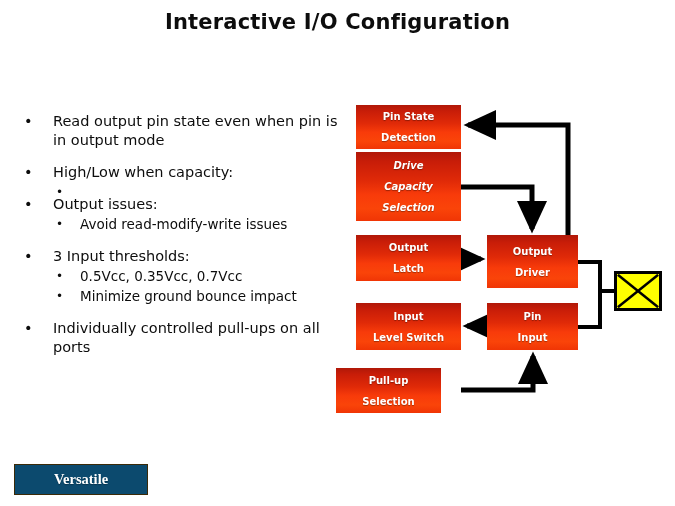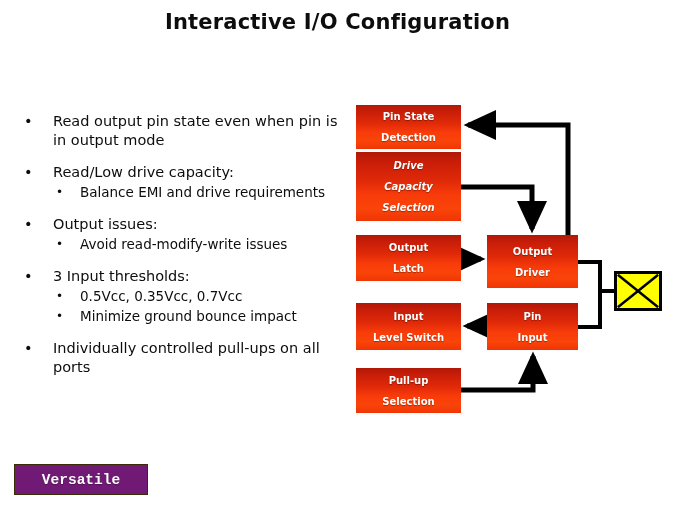--- a/index.html
+++ b/index.html
@@ -126,25 +126,25 @@
   }
 
   
   #versatile {
     position: absolute;
     left: 14px;
     top: 464px;
     width: 134px;
     height: 31px;
     box-sizing: border-box;
-    background: #701a75;
+    background: #0c4a6e;
     border: 1.5px solid #3b2a08;
     border-radius: 0;
     color: #ffffff;
-    font-family: Liberation Mono, monospace;
+    font-family: Liberation Serif, serif;
     font-weight: bold;
     font-size: 14.5px;
     display: flex;
     align-items: center;
     justify-content: center;
     text-shadow: 0 1px 1px rgba(0,0,0,0.3);
   }
 </style>
 </head>
 <body>
@@ -158,25 +158,24 @@
     <div class="bullet-group">
       <div class="b1">
         <span class="dot">•</span>
         <span>Read output pin state even when pin is in output mode</span>
       </div>
     </div>
 
     <div class="bullet-group">
       <div class="b1">
         <span class="dot">•</span>
-        <span>Read/Low drive capacity:</span>
-      </div>
-      <div class="b2">
-        <span class="dot">•</span>
-        <span>Balance EMI and drive requirements</span>
+        <span>High/Low when capacity:</span>
+      </div>
+      <div class="b2">
+        <span class="dot">•</span>
       </div>
     </div>
 
     <div class="bullet-group">
       <div class="b1">
         <span class="dot">•</span>
         <span>Output issues:</span>
       </div>
       <div class="b2">
         <span class="dot">•</span>
@@ -267,21 +266,21 @@
     <div class="node" style="left:356px; top:303px; width:105px; height:47px;">
       <span class="line">Input</span>
       <span class="line">Level Switch</span>
     </div>
 
     <div class="node" style="left:487px; top:303px; width:91px; height:47px;">
       <span class="line">Pin</span>
       <span class="line">Input</span>
     </div>
 
-    <div class="node" style="left:356px; top:368px; width:105px; height:45px;">
+    <div class="node" style="left:336px; top:368px; width:105px; height:45px;">
       <span class="line">Pull-up</span>
       <span class="line">Selection</span>
     </div>
 
     <div id="pad" style="left:614px; top:271px; width:48px; height:40px;">
       <svg viewBox="0 0 48 40" preserveAspectRatio="none">
         <line x1="1" y1="1" x2="47" y2="39" stroke="#000000" stroke-width="3"></line>
         <line x1="47" y1="1" x2="1" y2="39" stroke="#000000" stroke-width="3"></line>
       </svg>
     </div>

